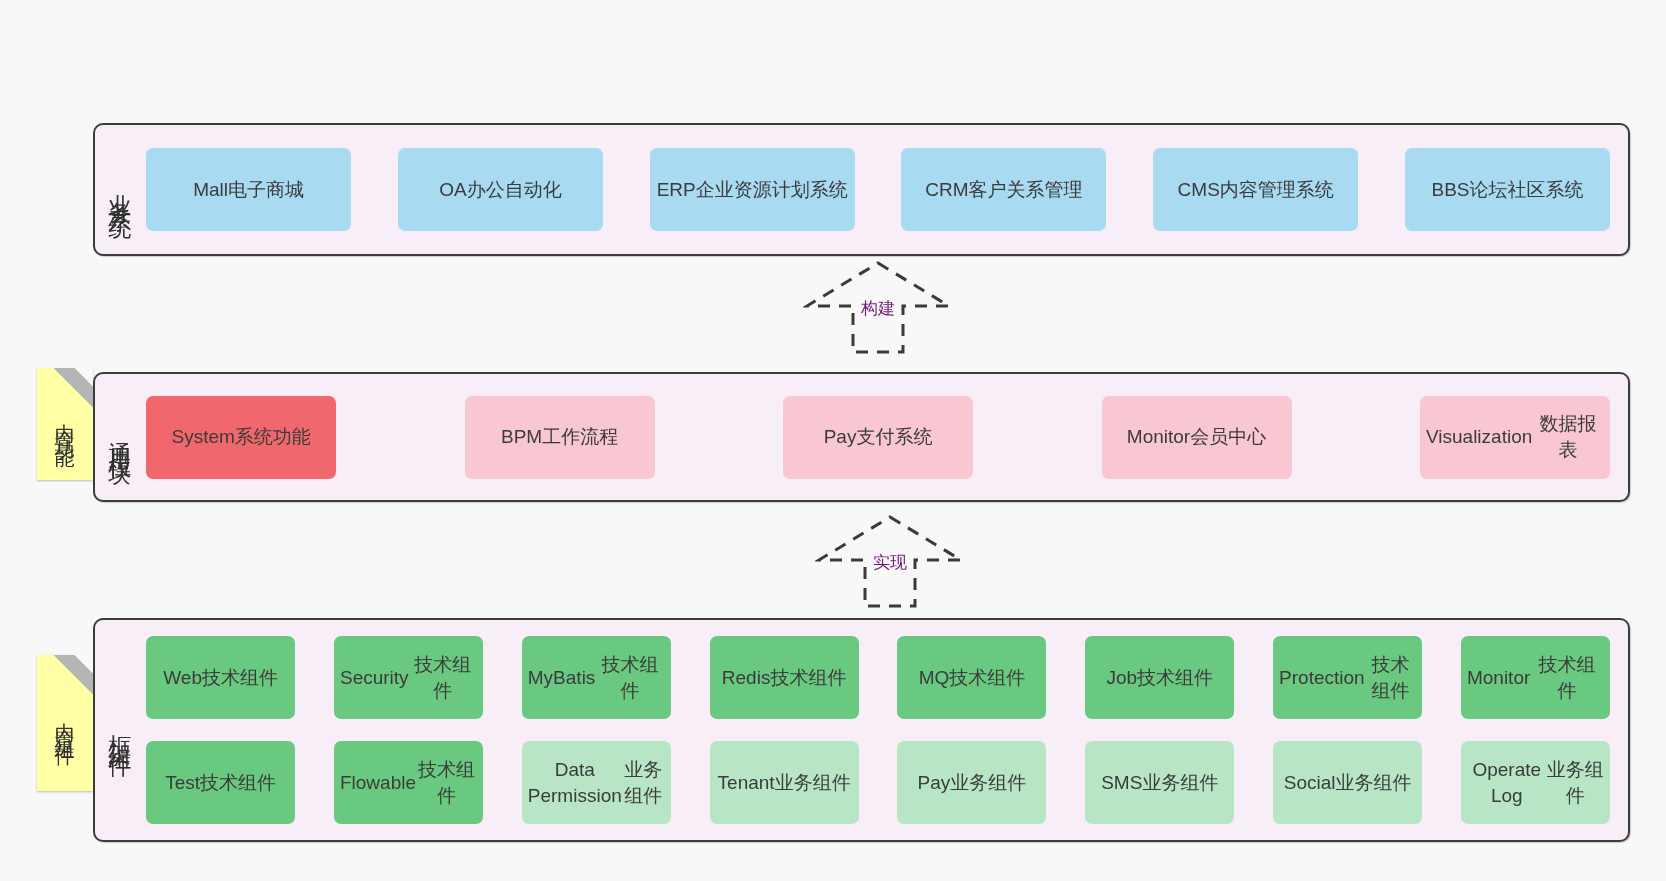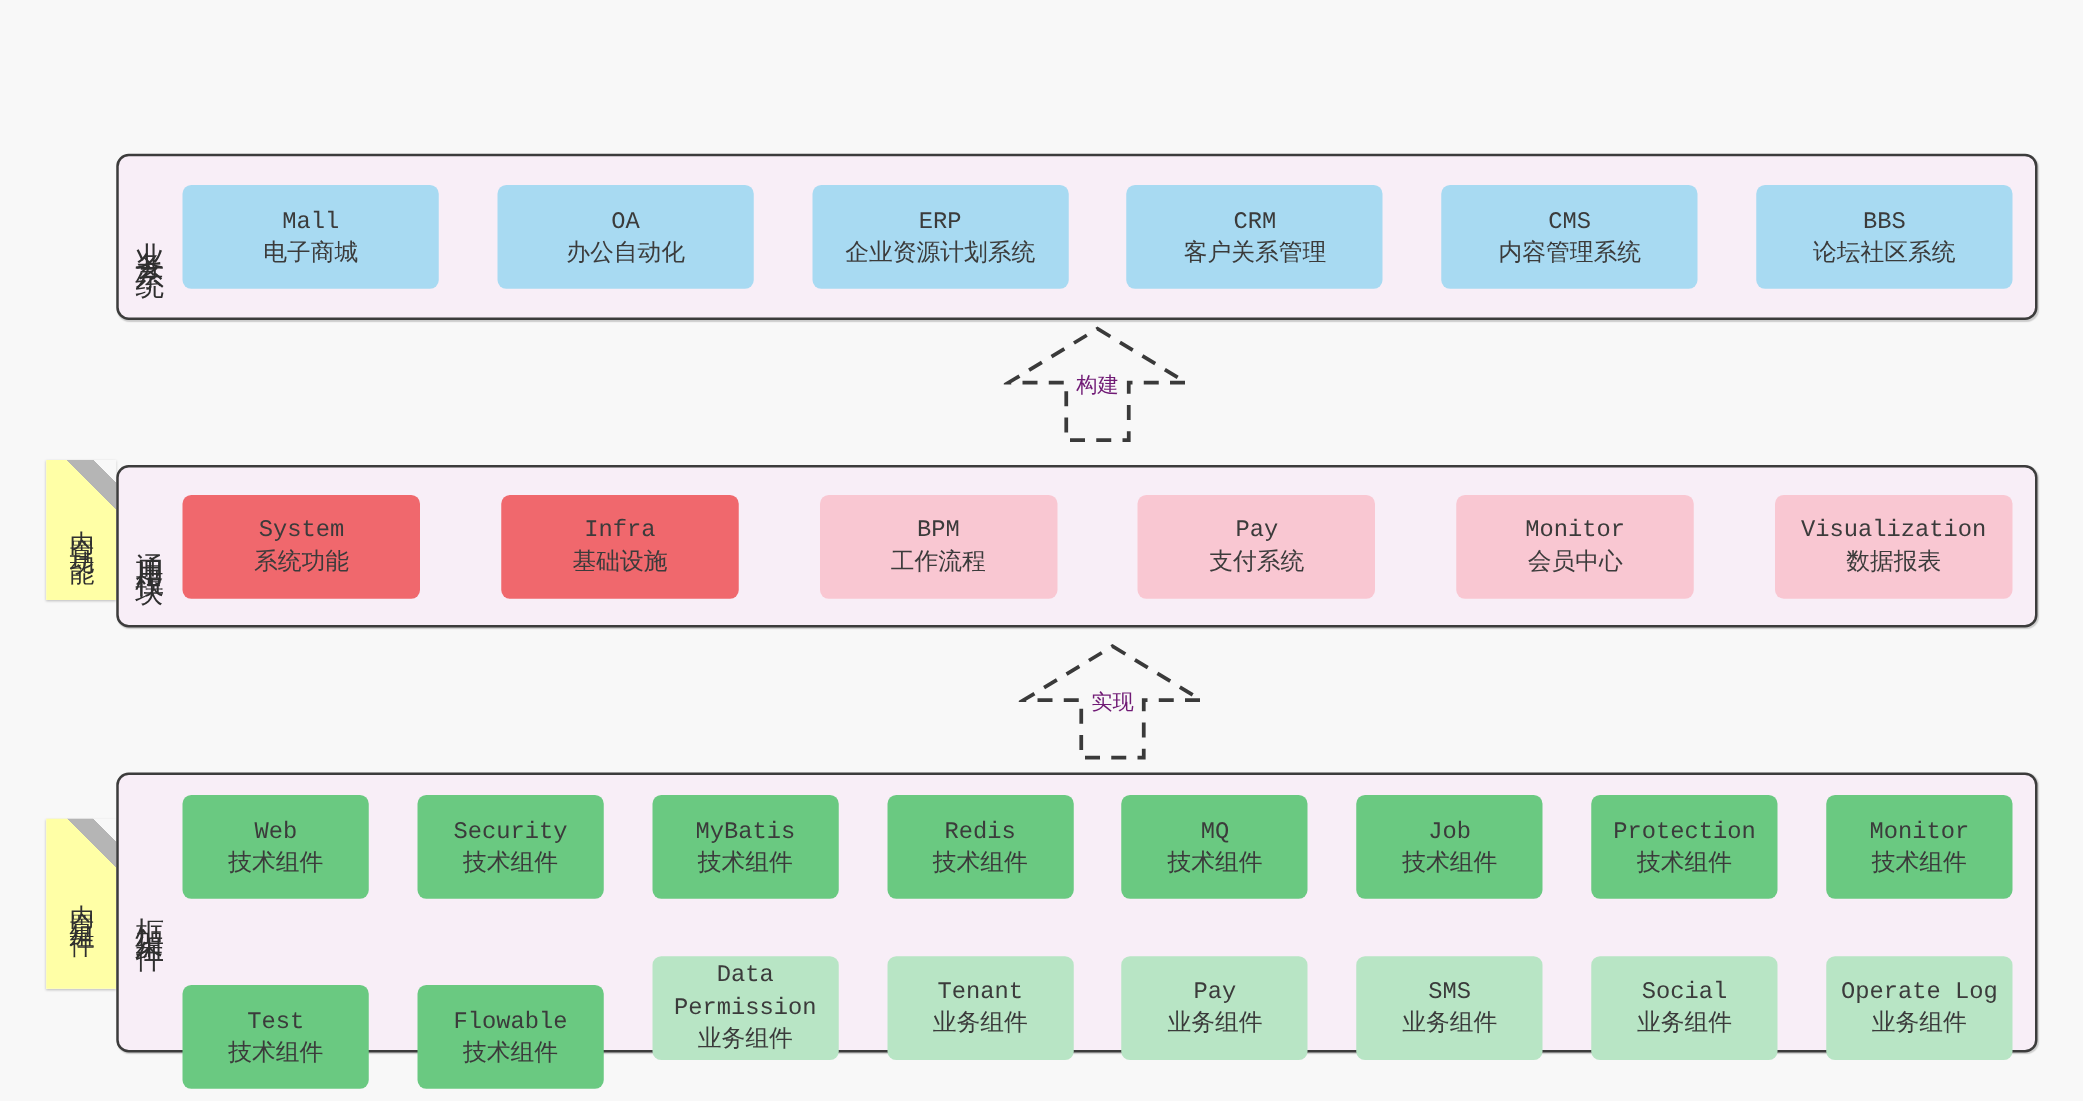--- a/index.html
+++ b/index.html
@@ -20,32 +20,31 @@
     writing-mode:vertical-rl;text-orientation:upright;
     font-size:23px;letter-spacing:7px;line-height:1.05;
     color:#2f2f2f;margin:0 2px 0 13px;white-space:nowrap;
   }
   .boxes{flex:1;display:flex;justify-content:space-between;align-items:center;padding:0 18px 0 12px;}
   .grid{flex:1;display:flex;flex-direction:column;gap:22px;padding:0 18px 0 12px;}
   .grid .boxes{flex:none;padding:0;width:100%;}
 
   .box{
     box-sizing:border-box;height:83px;border-radius:7px;
-    display:flex;flex-direction:column;justify-content:center;align-items:center;
+    display:flex;flex-direction:row;justify-content:center;align-items:center;
     text-align:center;font-size:19px;line-height:26px;color:#3b3b3b;
     padding:2px 6px;
-    font-family:Liberation Mono, monospace;
   }
   #band-business  .box{width:205px;}
   #band-modules   .box{width:190px;}
   #band-components .box{width:149px;}
   .box.blue{background:var(--blue,#a8daf2);}
   .box.red{background:var(--red,#f0686d);}
   .box.pink{background:var(--pink,#f9c7d2);}
-  .box.green{background:var(--green,#6ac981);margin-top:47px;}
+  .box.green{background:var(--green,#6ac981);}
   .box.lightgreen{background:var(--lightgreen,#b8e5c5);}
 
   
   .note{
     position:absolute;width:56px;z-index:1;
     background:linear-gradient(225deg,var(--bg,#f8f8f8) 0 13px,var(--fold,#b5b5b5) 13px 28px,var(--note,#ffffa6) 28px);
     box-shadow:0 1px 2px rgba(0,0,0,.25);
     display:flex;align-items:center;justify-content:center;
   }
   .note .vtext{
@@ -108,24 +107,20 @@
     <div class="vtext">内置功能</div>
   </div>
 
   <section class="band" id="band-modules" style="left:93px;top:372px;width:1537px;height:130px">
     <div class="vlabel">通用模块</div>
     <div class="boxes">
         <div class="box red">
           <div>System</div>
           <div>系统功能</div>
         </div>
-        <div class="box red">
-          <div>Infra</div>
-          <div>基础设施</div>
-        </div>
         <div class="box pink">
           <div>BPM</div>
           <div>工作流程</div>
         </div>
         <div class="box pink">
           <div>Pay</div>
           <div>支付系统</div>
         </div>
         <div class="box pink">
           <div>Monitor</div>

